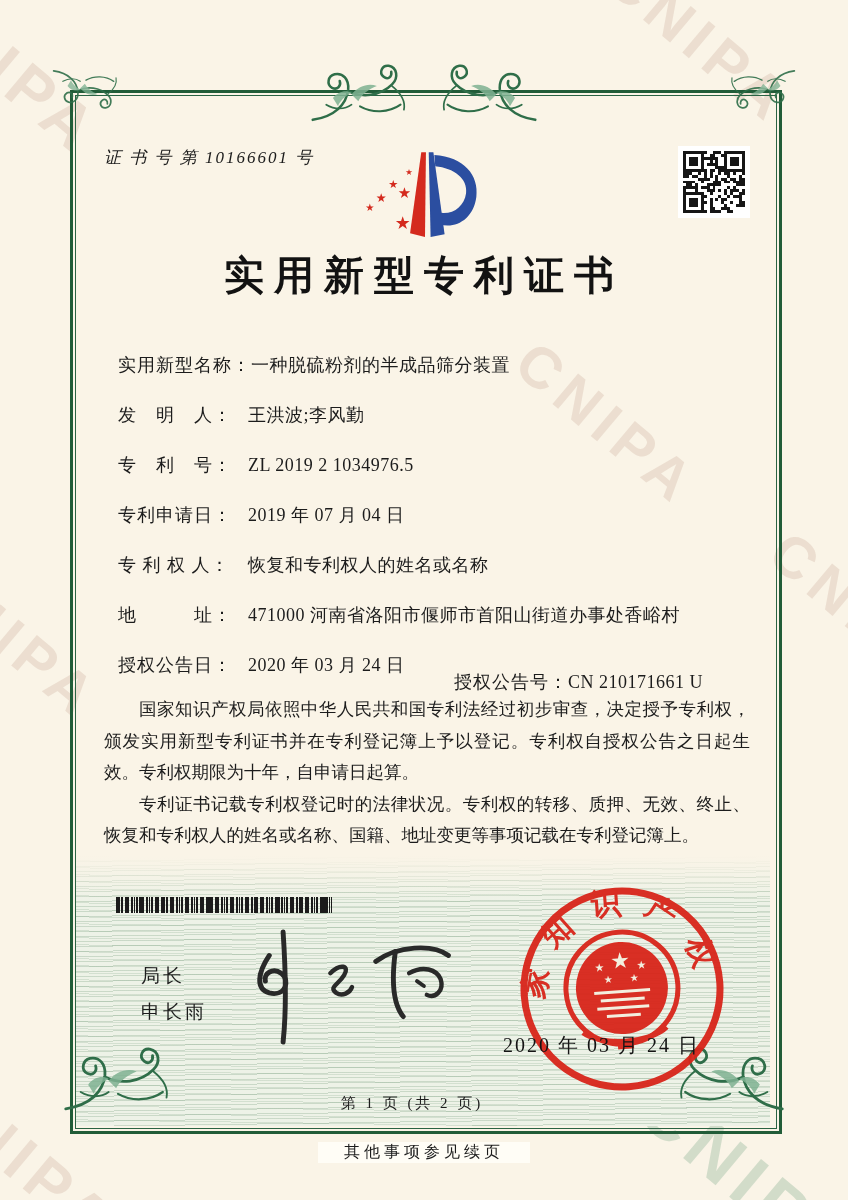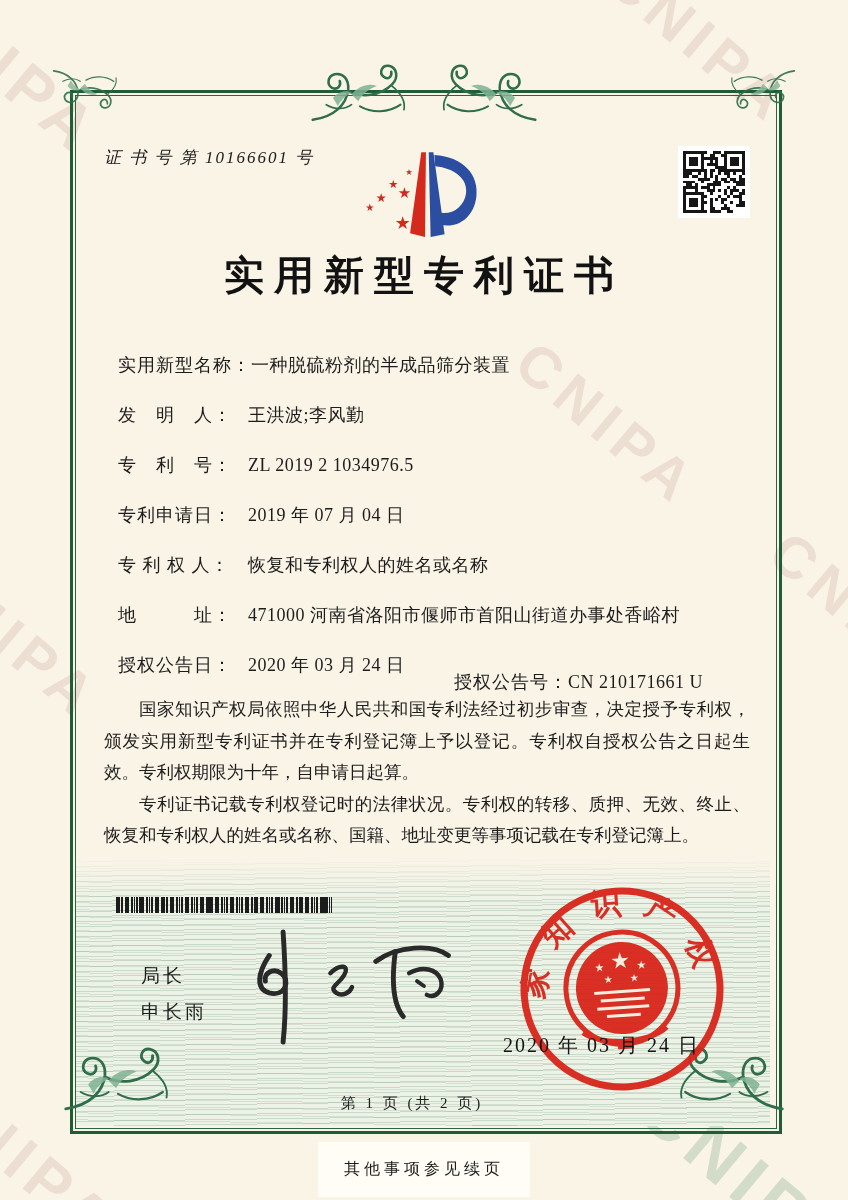--- a/index.html
+++ b/index.html
@@ -57,21 +57,21 @@
       repeating-linear-gradient(90deg,#1b1b1b 0 2px,rgba(0,0,0,0) 2px 5px),
       repeating-linear-gradient(90deg,#1b1b1b 0 1px,rgba(0,0,0,0) 1px 3px),
       repeating-linear-gradient(90deg,#1b1b1b 0 3px,rgba(0,0,0,0) 3px 23px);}
   .signer{position:absolute;left:118px;top:958px;z-index:5;font-size:19px;letter-spacing:3px;line-height:36px;margin-left:23px;}
   .signature{position:absolute;left:238px;top:922px;z-index:5;}
   .seal{position:absolute;left:517px;top:884px;z-index:5;transform:rotate(-4deg);opacity:.95;}
   .seal-date{position:absolute;left:503px;top:1032px;z-index:6;font-size:20px;letter-spacing:2px;color:#141414;white-space:nowrap;}
   .page-indicator{position:absolute;left:0;top:1094px;width:824px;text-align:center;
     font-size:15px;letter-spacing:3px;z-index:4;}
   .footer-note{position:absolute;left:0;top:1142px;width:848px;text-align:center;z-index:4;}
-  .footer-note span{display:inline-block;background:#fffdf6;padding:17px 26px;font-size:16px;letter-spacing:4px;}
+  .footer-note span{display:inline-block;background:#fffdf6;padding:0 26px;font-size:16px;letter-spacing:4px;}
 </style>
 </head>
 <body>
 
 <div class="page">
 
   <div class="wm pink" style="left:-64px;top:-38px;font-size:64px;transform:rotate(40deg);">CNIPA</div>
   <div class="wm pink" style="left:636px;top:-58px;font-size:60px;transform:rotate(40deg);">CNIPA</div>
   <div class="wm pink" style="left:546px;top:328px;font-size:58px;transform:rotate(40deg);">CNIPA</div>
   <div class="wm pink" style="left:800px;top:518px;font-size:58px;transform:rotate(40deg);">CNIPA</div>

